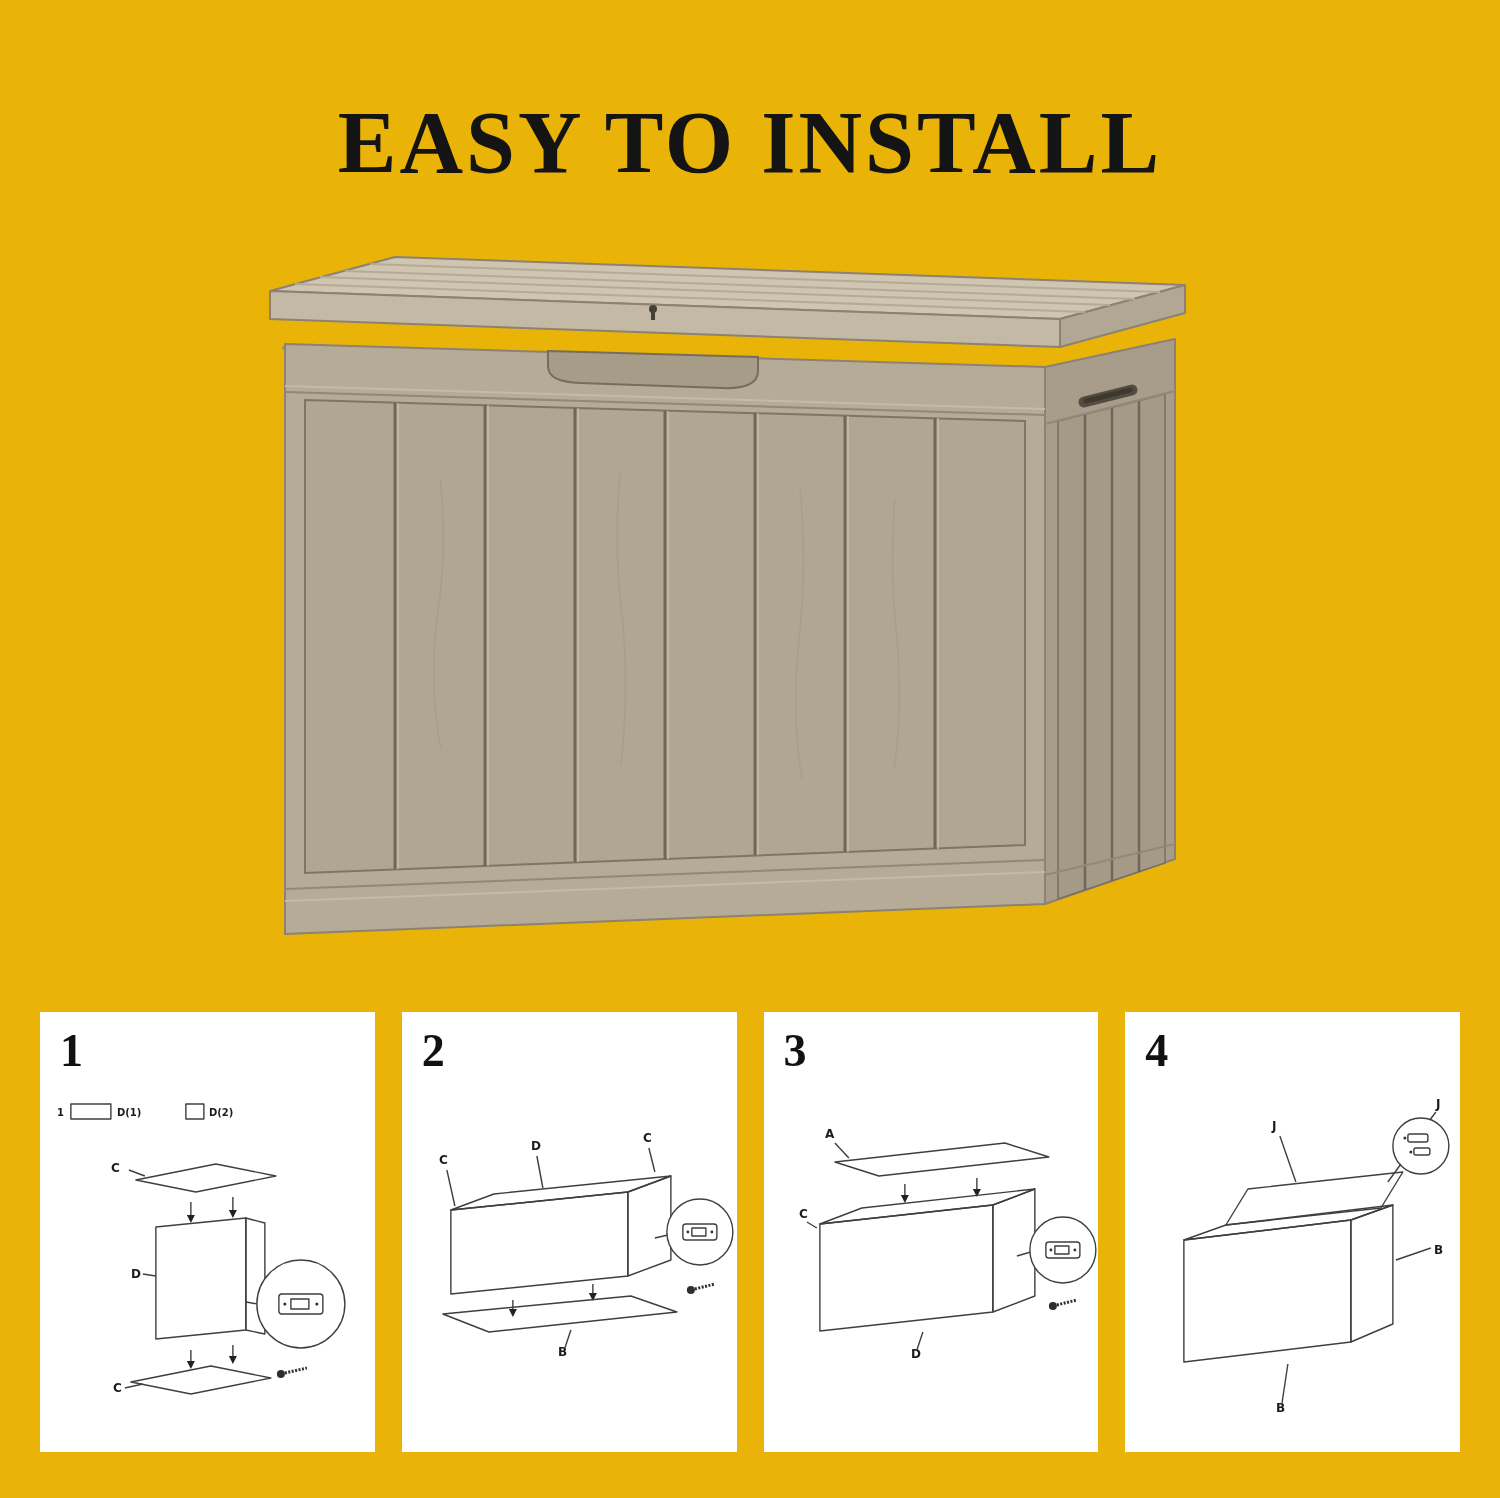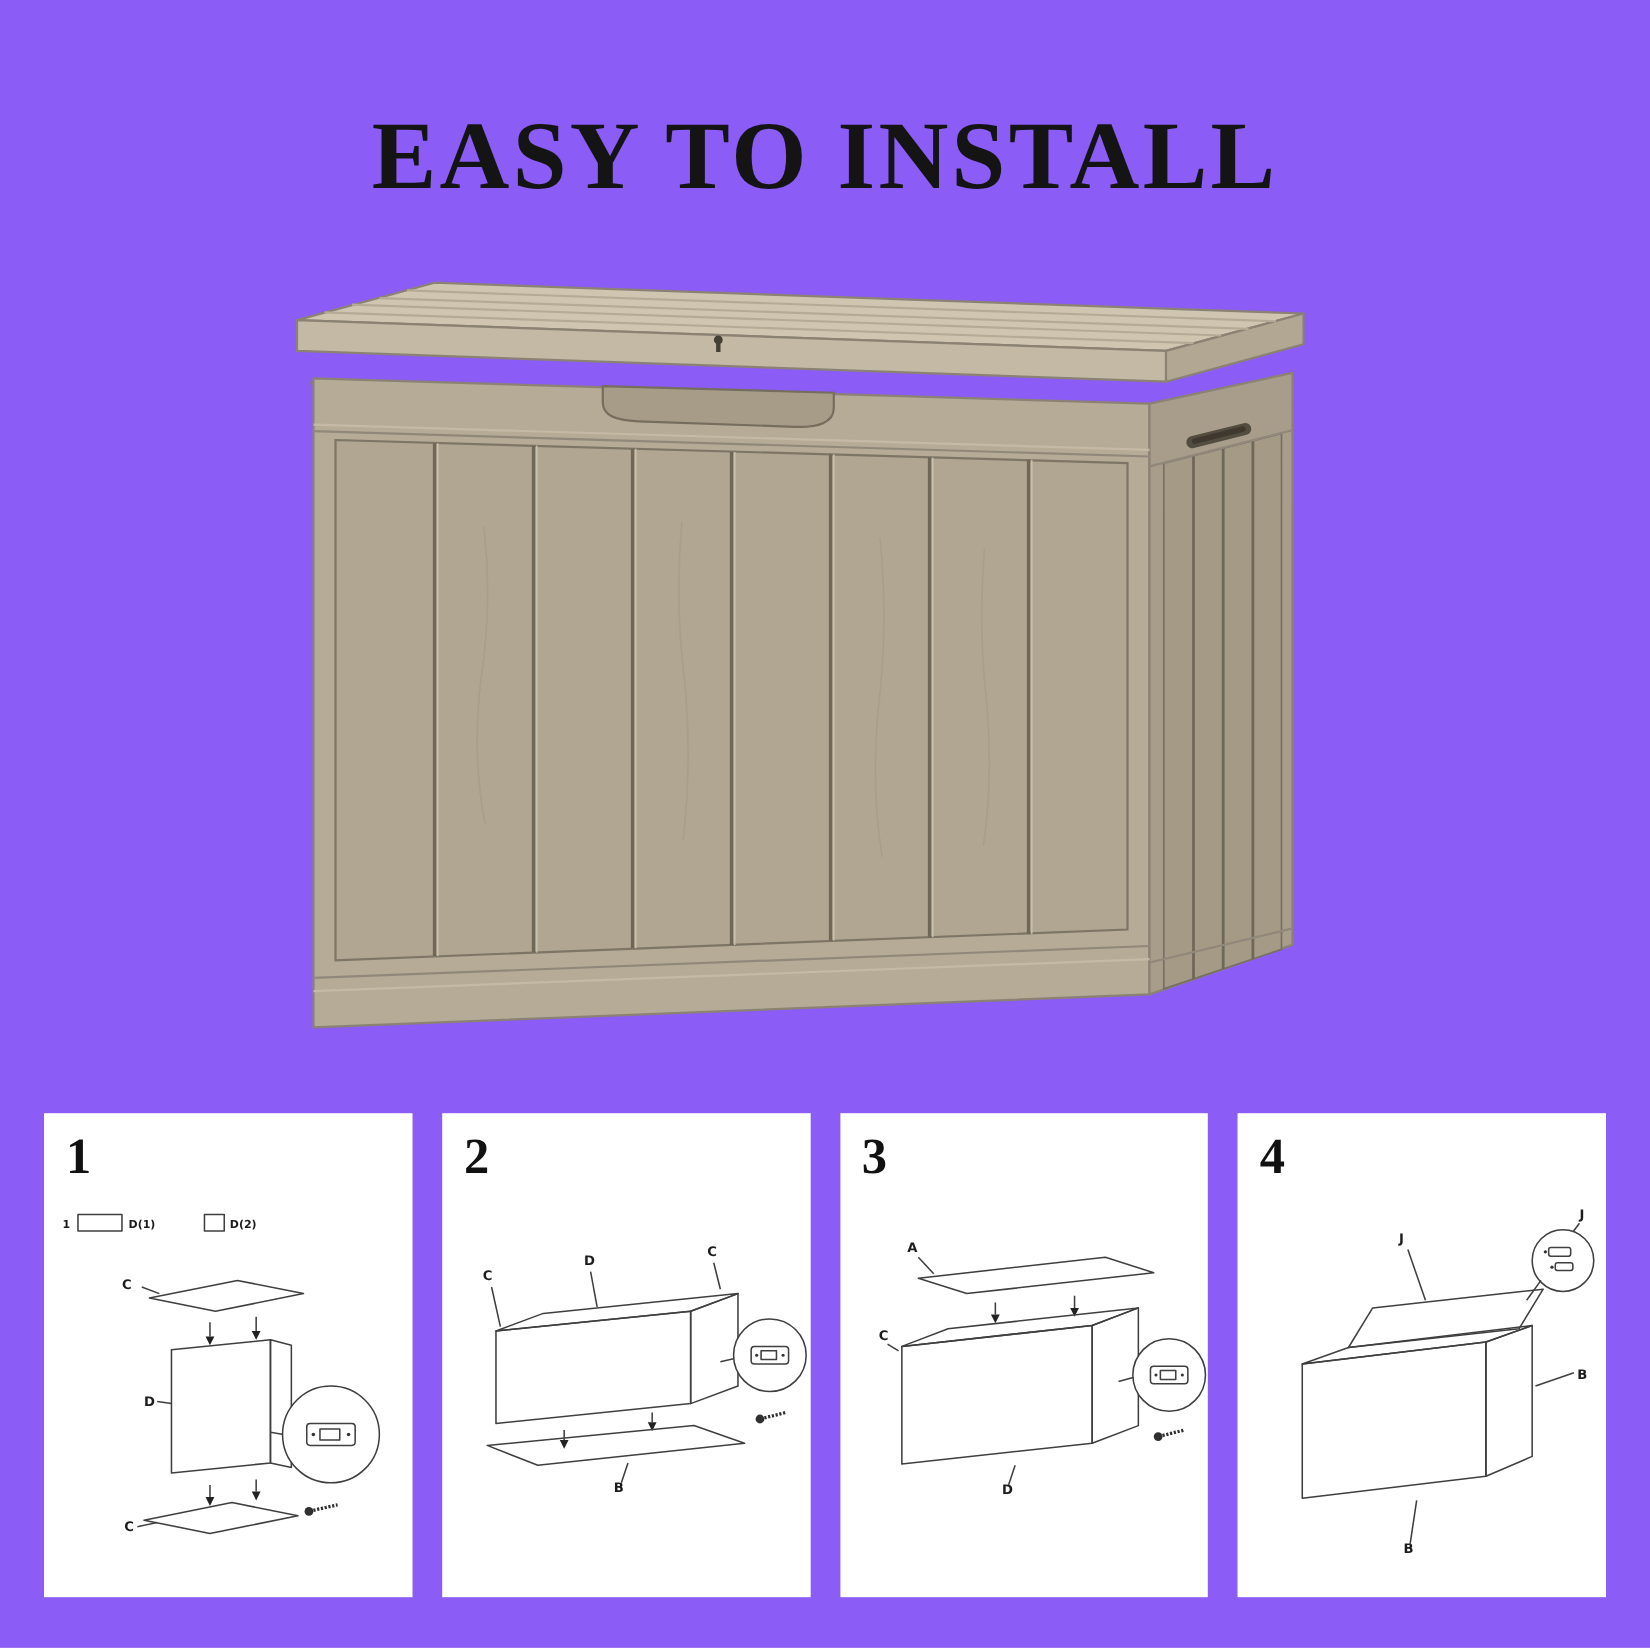--- a/index.html
+++ b/index.html
@@ -1,20 +1,20 @@
 <!DOCTYPE html>
 <html><head>
 <meta charset="utf-8">
 <style>
   html,body{margin:0;padding:0;}
   .page{
     position:relative;
     width:1500px;
     height:1498px;
-    background:#8b5cf6;
+    background:#eab308;
     overflow:hidden;
     font-family:"Liberation Sans", sans-serif;
   }
   .title{
     position:absolute;
     top:92px;
     left:0;
     width:100%;
     text-align:center;
     font-family:"Liberation Serif", serif;

